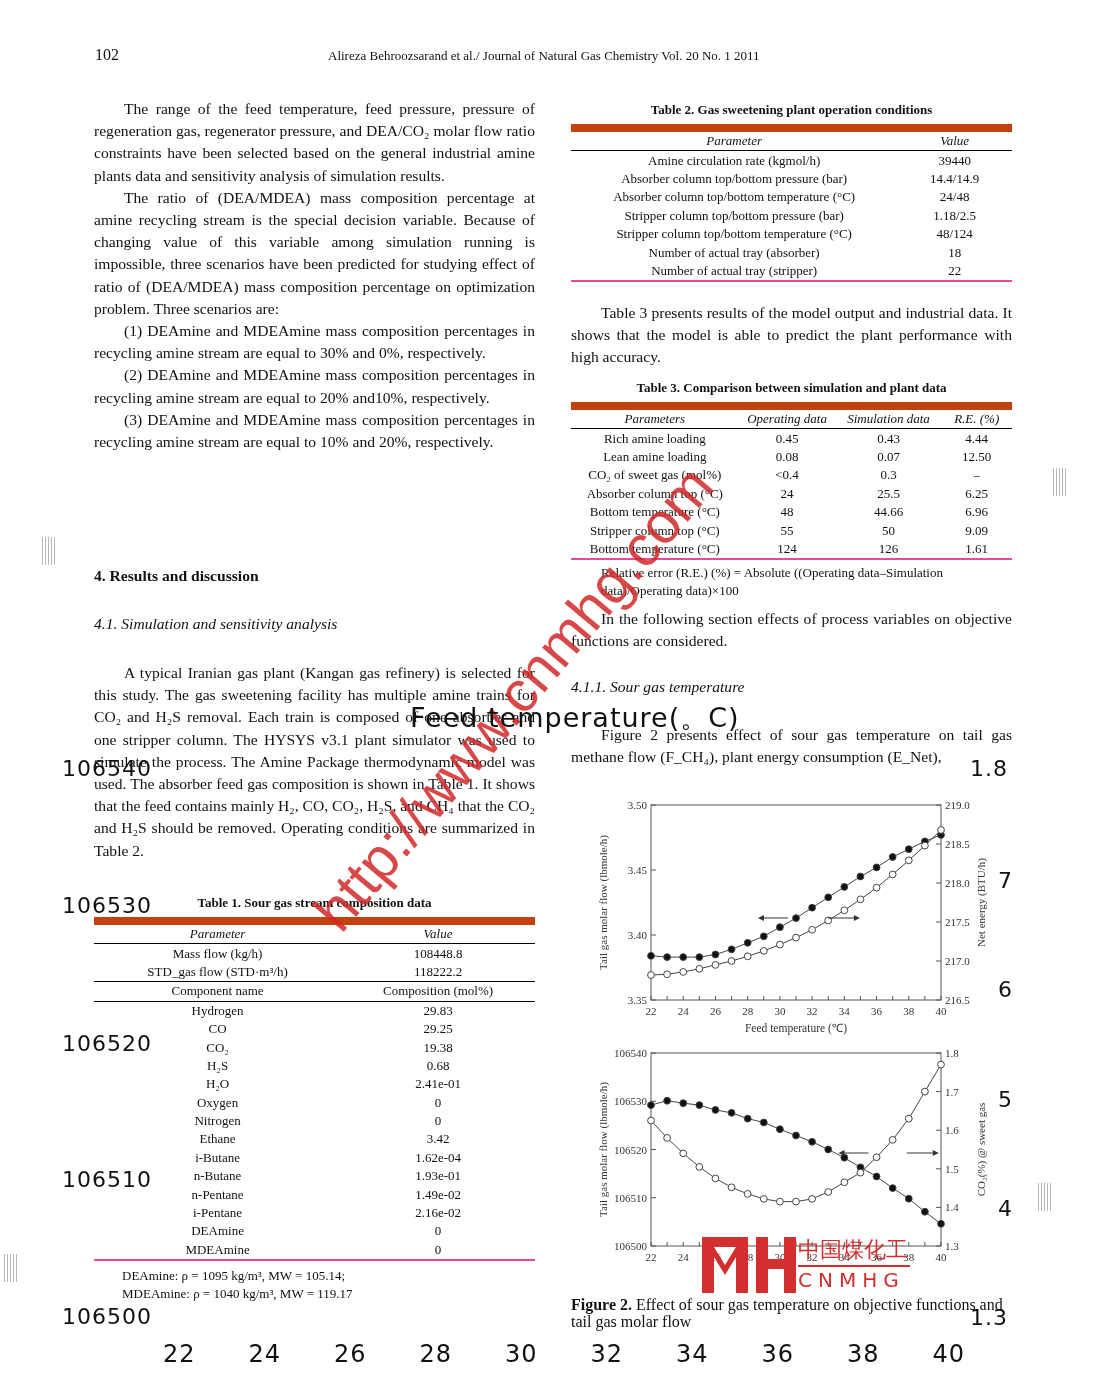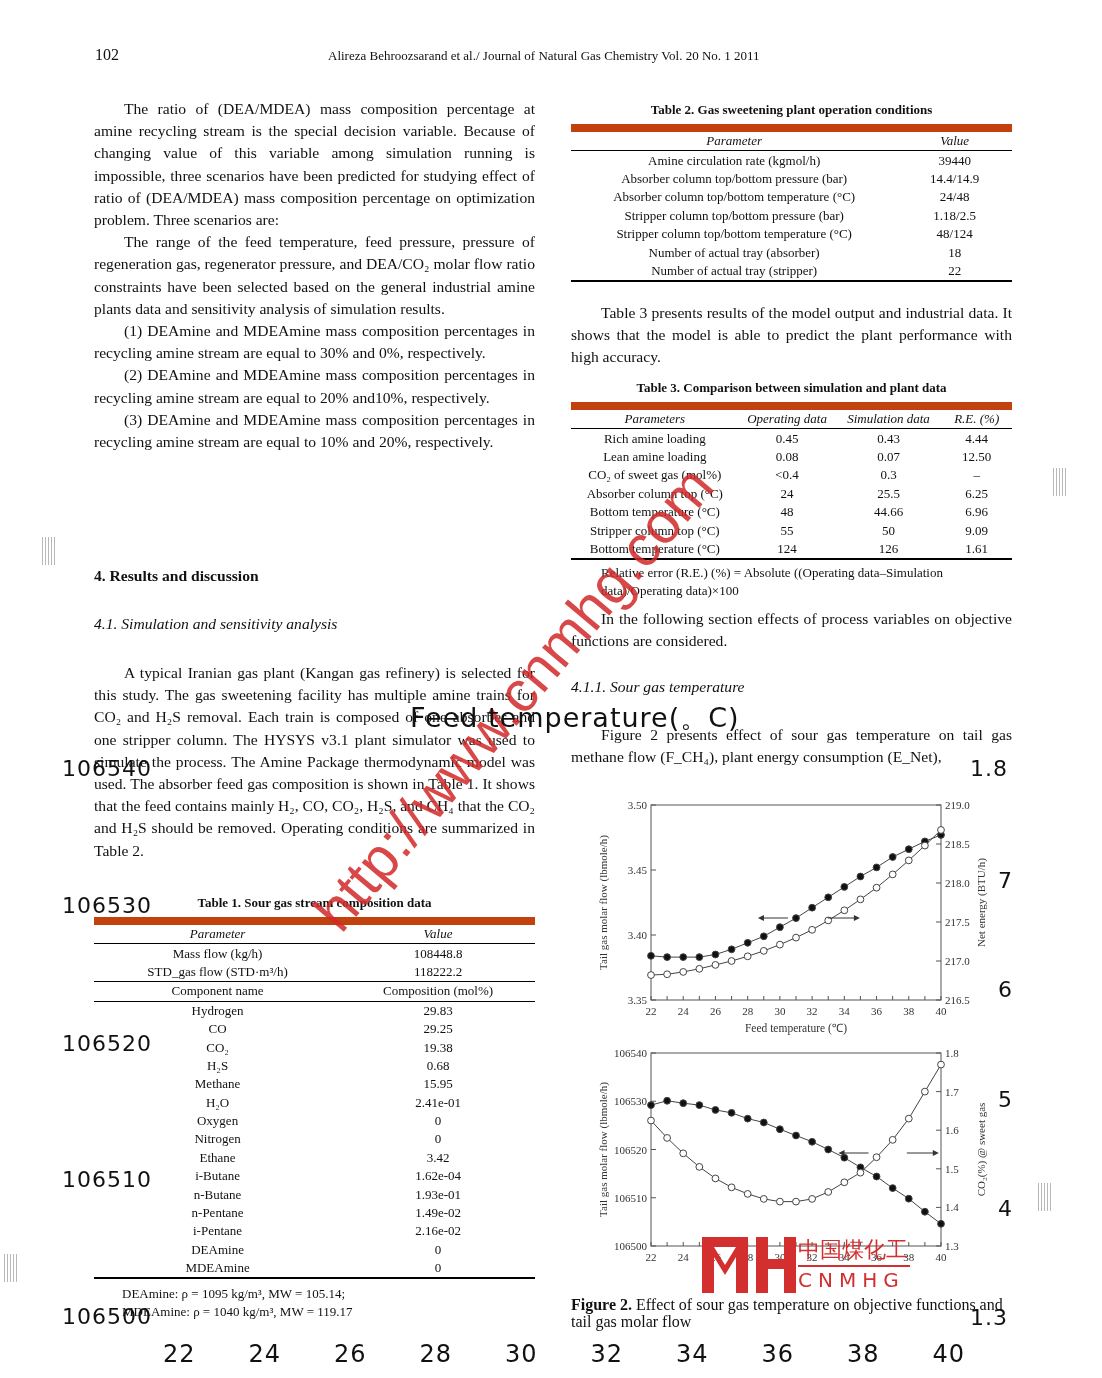--- a/index.html
+++ b/index.html
@@ -11,38 +11,38 @@
   .col p { margin:0; }
   .ind { text-indent:30px; }
   .left { left:94px; width:441px; }
   .right { left:571px; width:441px; }
   .sec { font-weight:bold; font-size:15.6px; }
   .subsec { font-style:italic; font-size:15.6px; }
   table.tbl { border-collapse:collapse; font-size:13px; width:100%; }
   table.tbl td, table.tbl th { text-align:center; padding:0; height:18.4px; font-weight:normal; line-height:18px; }
   .tcap { font-weight:bold; font-size:13px; text-align:center; margin-bottom:6px; }
   .rule-top { border-top:8px solid #c2410c;font-style:italic; }
-  .rule-bot { border-bottom:2px solid #000000;font-family:Liberation Serif, serif; }
+  .rule-bot { border-bottom:2px solid #ec4899;font-family:Liberation Serif, serif; }
   .rule-mid { border-bottom:1.5px solid #000; }
   .note { font-size:13px; line-height:18px; }
   .overlay-num { position:absolute; font-family:"DejaVu Sans", sans-serif; font-size:22px; color:#111; letter-spacing:1px; }
   .wm { position:absolute; font-family:"Liberation Sans", sans-serif; color:rgba(210,40,40,0.85); font-size:58px; transform:rotate(-50deg); transform-origin:left top; white-space:nowrap; }
   .smudge { position:absolute; width:14px; height:28px; background:repeating-linear-gradient(90deg,#888 0 1px,transparent 1px 3px); opacity:.6; }
   .figcap { font-size:16px; line-height:17px; }
   .logo-box { position:absolute; }
 </style>
 </head>
 <body>
 
 <div class="abs hdr-num">102</div>
 <div class="abs hdr-journal">Alireza Behroozsarand et al./ Journal of Natural Gas Chemistry Vol. 20 No. 1 2011</div>
 
 <div class="col left" style="top:98px;">
+  <p class="ind">The range of the feed temperature, feed pressure, pressure of regeneration gas, regenerator pressure, and DEA/CO₂ molar flow ratio constraints have been selected based on the general industrial amine plants data and sensitivity analysis of simulation results.</p>
   <p class="ind">The ratio of (DEA/MDEA) mass composition percentage at amine recycling stream is the special decision variable. Because of changing value of this variable among simulation running is impossible, three scenarios have been predicted for studying effect of ratio of (DEA/MDEA) mass composition percentage on optimization problem. Three scenarios are:</p>
-  <p class="ind">The range of the feed temperature, feed pressure, pressure of regeneration gas, regenerator pressure, and DEA/CO₂ molar flow ratio constraints have been selected based on the general industrial amine plants data and sensitivity analysis of simulation results.</p>
   <p class="ind">(1) DEAmine and MDEAmine mass composition percentages in recycling amine stream are equal to 30% and 0%, respectively.</p>
   <p class="ind">(2) DEAmine and MDEAmine mass composition percentages in recycling amine stream are equal to 20% and10%, respectively.</p>
   <p class="ind">(3) DEAmine and MDEAmine mass composition percentages in recycling amine stream are equal to 10% and 20%, respectively.</p>
 </div>
 <div class="abs sec" style="left:94px;top:567px;">4. Results and discussion</div>
 <div class="abs subsec" style="left:94px;top:615px;">4.1. Simulation and sensitivity analysis</div>
 <div class="col left" style="top:662px;">
   <p class="ind">A typical Iranian gas plant (Kangan gas refinery) is selected for this study. The gas sweetening facility has multiple amine trains for CO₂ and H₂S removal. Each train is composed of one absorber and one stripper column. The HYSYS v3.1 plant simulator was used to simulate the process. The Amine Package thermodynamic model was used. The absorber feed gas composition is shown in Table 1. It shows that the feed contains mainly H₂, CO, CO₂, H₂S, and CH₄ that the CO₂ and H₂S should be removed. Operating conditions are summarized in Table 2.</p>
 </div>
 
@@ -76,24 +76,20 @@
           <td>CO</td>
           <td>29.25</td>
         </tr>
         <tr>
           <td>CO₂</td>
           <td>19.38</td>
         </tr>
         <tr>
           <td>H₂S</td>
           <td>0.68</td>
-        </tr>
-        <tr>
-          <td>Methane</td>
-          <td>15.95</td>
         </tr>
         <tr>
           <td>H₂O</td>
           <td>2.41e-01</td>
         </tr>
         <tr>
           <td>Oxygen</td>
           <td>0</td>
         </tr>
         <tr>

